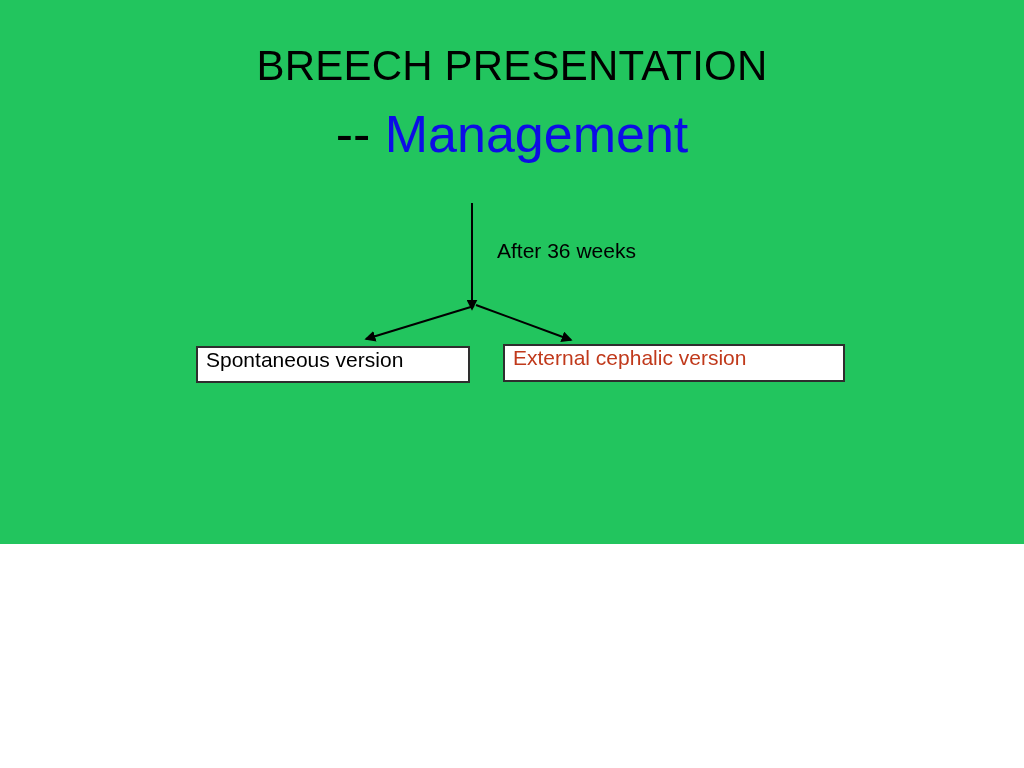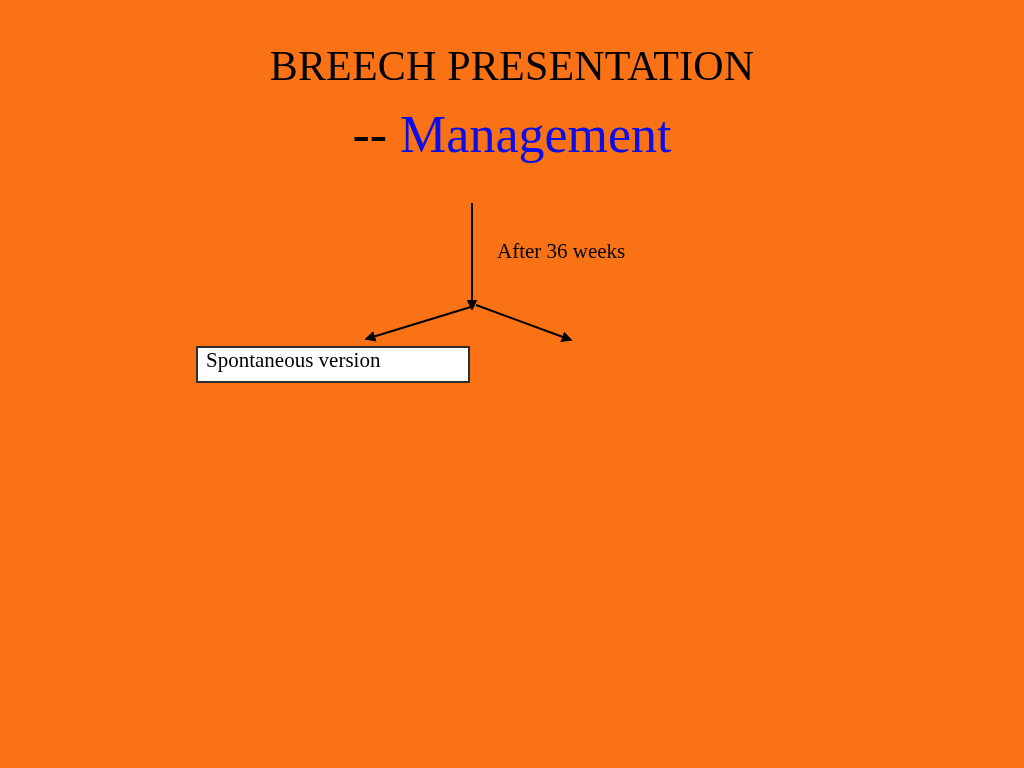--- a/index.html
+++ b/index.html
@@ -3,24 +3,24 @@
 <meta charset="utf-8">
 <style>
   html, body {
     margin: 0;
     padding: 0;
     background: #ffffff;
   }
   #slide {
     position: relative;
     width: 1024px;
-    height: 768px;
-    background: #f97316;
+    height: 544px;
+    background: #22c55e;
     overflow: hidden;
-    font-family: Liberation Serif, serif;
+    font-family: Liberation Sans, sans-serif;
   }
 
   
   .title-block {
     position: absolute;
     left: 0;
     top: 36px;
     width: 1024px;
     text-align: center;
     line-height: 1.45;
@@ -118,14 +118,17 @@
 
     <line x1="476" y1="305" x2="571" y2="340" stroke="#000000" stroke-width="2" marker-end="url(#ah)"></line>
   </svg>
 
   <div class="stage-label" id="label-after-weeks">After 36 weeks</div>
 
   <div class="node-box" id="box-spontaneous">
     <span class="node-text">Spontaneous version</span>
   </div>
 
+  <div class="node-box" id="box-ecv">
+    <span class="node-text">External cephalic version</span>
+  </div>
 
 </div>
 
 </body></html>

